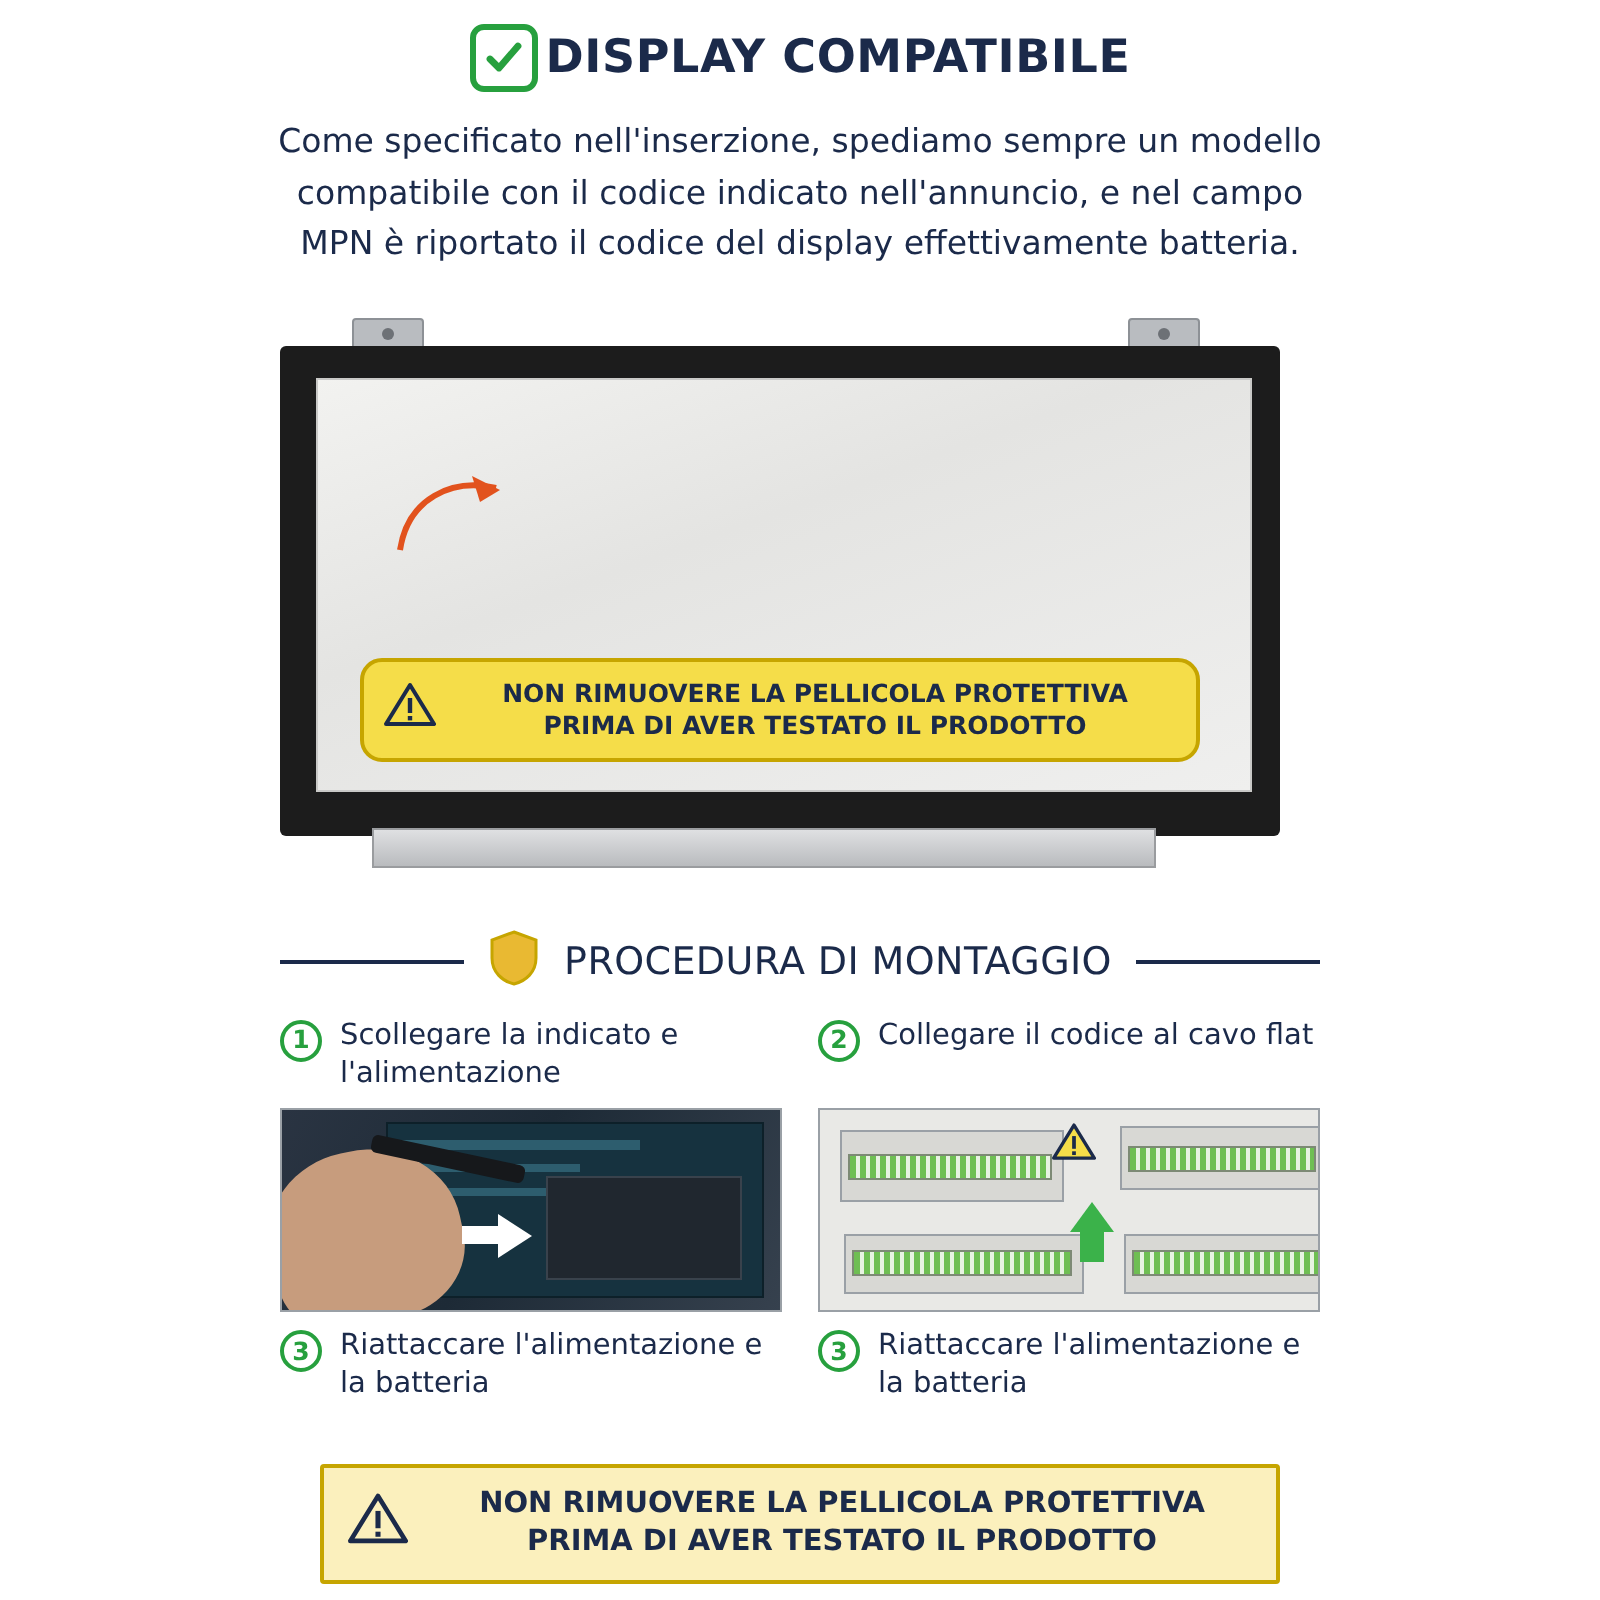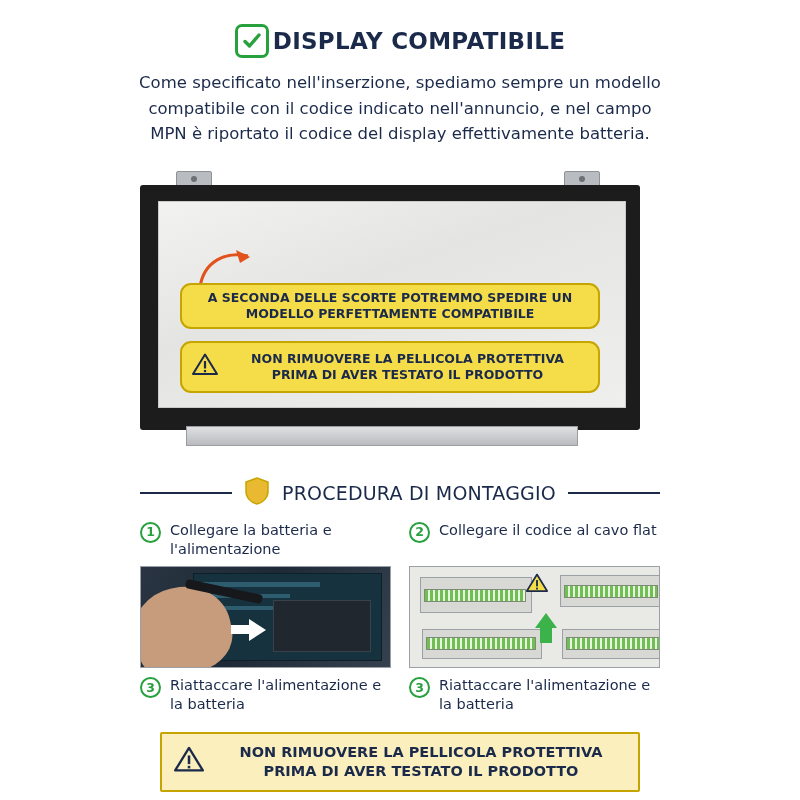--- a/index.html
+++ b/index.html
@@ -22,21 +22,21 @@
     display: flex;
     flex-direction: column;
     align-items: center;
   }
   
   .header-row {
     display: flex;
     align-items: center;
     justify-content: center;
     gap: 4px;
-    margin-top: 24px;
+    margin-top: 12px;
   }
   .check-badge {
     width: 34px;
     height: 34px;
     border: 3px solid #27a03e;
     border-radius: 7px;
     box-sizing: border-box;
     display: flex;
     align-items: center;
     justify-content: center;
@@ -353,23 +353,20 @@
     </div>
     <div class="panel-foot"></div>
 
     <span class="arrow-curve">
       <svg width="60" height="42" viewBox="0 0 60 42" aria-hidden="true">
         <path d="M4 40 C8 14, 30 4, 52 9" fill="none" stroke="#e2521d" stroke-width="3"></path>
         <path d="M54 10 L40 3 L44 16 Z" fill="#e2521d"></path>
       </svg>
     </span>
 
-    <div class="notice notice-1">
-      <span>A SECONDA DELLE SCORTE POTREMMO SPEDIRE UN MODELLO PERFETTAMENTE COMPATIBILE</span>
-    </div>
 
     <div class="notice notice-2">
       <span class="warn-tri">
         <svg width="26" height="23" viewBox="0 0 26 23" aria-hidden="true">
           <path d="M13 1.5 L25 21 L1 21 Z" fill="#f5dd49" stroke="#1b2a4a" stroke-width="2" stroke-linejoin="round"></path>
           <rect x="11.9" y="8" width="2.2" height="7.5" fill="#1b2a4a"></rect>
           <rect x="11.9" y="17" width="2.2" height="2.2" fill="#1b2a4a"></rect>
         </svg>
       </span>
       <span>NON RIMUOVERE LA PELLICOLA PROTETTIVA PRIMA DI AVER TESTATO IL PRODOTTO</span>
@@ -384,21 +381,21 @@
       </svg>
     </span>
     <span class="section-title">PROCEDURA DI MONTAGGIO</span>
     <span class="rule"></span>
   </div>
 
   <div class="steps-grid">
 
     <div class="step-label">
       <span class="step-num">1</span>
-      <span>Collegare la batteria e l'alimentazione</span>
+      <span>Scollegare la indicato e l'alimentazione</span>
     </div>
 
     <div class="step-label">
       <span class="step-num">2</span>
       <span>Collegare il codice al cavo flat</span>
     </div>
 
     <div class="photo photo-left">
       <div class="pcb">
         <div class="pcb-strip" style="left:6px;top:8px;width:120px;height:5px;"></div>

